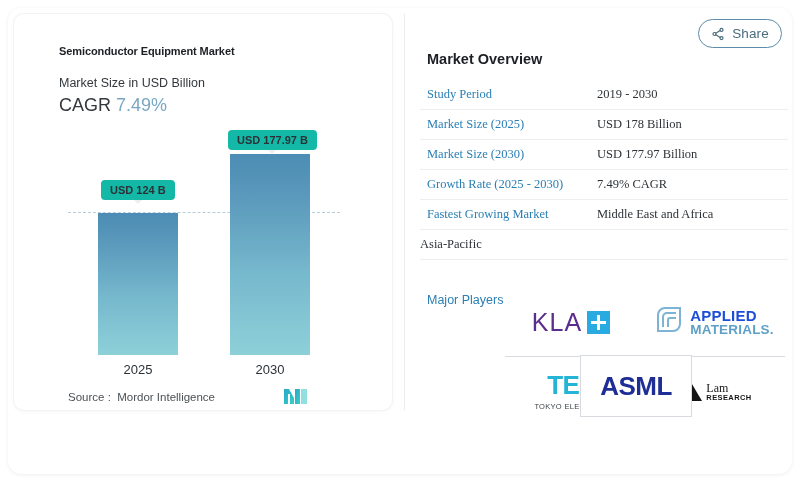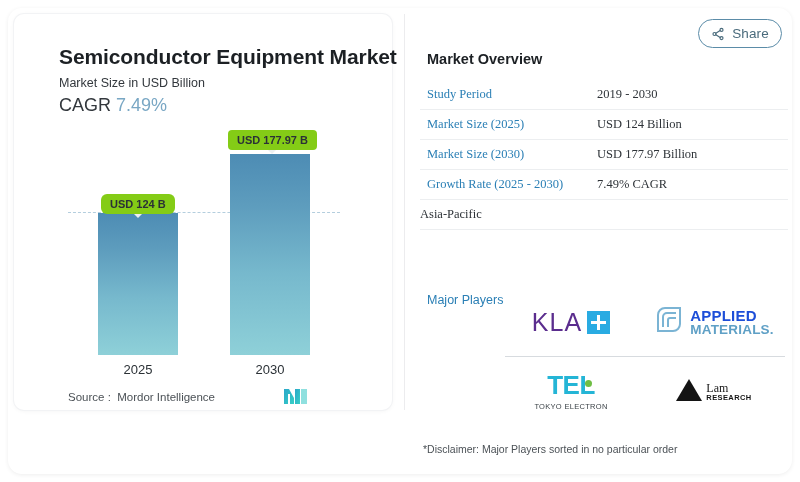--- a/index.html
+++ b/index.html
@@ -66,21 +66,21 @@
     background: #ffffff;
     border-radius: 10px;
     box-shadow: 0 0 0 1px #f2f3f5, 0 1px 5px rgba(0,0,0,0.05);
     overflow: hidden;
   }
 
   .chart-title {
     position: absolute;
     left: 59px;
     top: 45px;
-    font-size: 21px;
+    font-size: 11px;
     font-weight: bold;
     color: #1c2024;
     letter-spacing: -.1px;
   }
   .chart-sub {
     position: absolute;
     left: 59px;
     top: 76px;
     font-size: 12.5px;
     color: #33383d;
@@ -120,21 +120,21 @@
     left: 230px;
     top: 154px;
     width: 80px;
     height: 201px;
   }
 
   
   .tip {
     position: absolute;
     height: 20px;
-    background: #84cc16;
+    background: #14b8a6;
     border-radius: 4px;
     display: flex;
     align-items: center;
     justify-content: center;
     padding: 0 9px;
     font-size: 11px;
     font-weight: bold;
     color: #2b3136;
     white-space: nowrap;
     box-sizing: border-box;
@@ -144,21 +144,21 @@
     position: absolute;
     bottom: -4px;
     left: 50%;
     margin-left: -4px;
     width: 0;
     height: 0;
     border-left: 4px solid transparent;
     border-right: 4px solid transparent;
     border-top: 4px solid #eceff1;
   }
-  .tip-2025 { left: 101px; top: 194px; border-radius: 6px; }
+  .tip-2025 { left: 101px; top: 180px; }
   .tip-2030 { left: 228px; top: 130px; }
 
   
   .xlabel {
     position: absolute;
     top: 362px;
     width: 90px;
     text-align: center;
     font-size: 13px;
     color: #2b3136;
@@ -417,29 +417,33 @@
 
   <div class="overview-title">Market Overview</div>
 
   <div class="tbl">
     <div class="tbl-row">
       <div class="k">Study Period</div>
       <div class="v">2019 - 2030</div>
     </div>
     <div class="tbl-row">
       <div class="k">Market Size (2025)</div>
-      <div class="v">USD 124 Billion</div>
+      <div class="v">USD 178 Billion</div>
     </div>
     <div class="tbl-row">
       <div class="k">Market Size (2030)</div>
       <div class="v">USD 177.97 Billion</div>
     </div>
     <div class="tbl-row">
       <div class="k">Growth Rate (2025 - 2030)</div>
       <div class="v">7.49% CAGR</div>
+    </div>
+    <div class="tbl-row">
+      <div class="k">Fastest Growing Market</div>
+      <div class="v">Middle East and Africa</div>
     </div>
     <div class="tbl-row">
       <div class="v">Asia-Pacific</div>
     </div>
   </div>
 
   <div class="major-players">Major Players</div>
 
   <div class="logo-grid">
 
@@ -482,15 +486,17 @@
       <div class="lam-wrap">
         <span class="lam-tri"></span>
         <span class="lam-text">
           <div class="lam-l1">Lam</div>
           <div class="lam-l2">RESEARCH</div>
         </span>
       </div>
     </div>
   </div>
 
-
-  <div class="disclaimer">*Disclaimer: Major Players sorted in no particular order</div>
+  <div class="asml-box">
+    <span class="asml-text">ASML</span>
+  </div>
+
 </div>
 
 </body></html>

